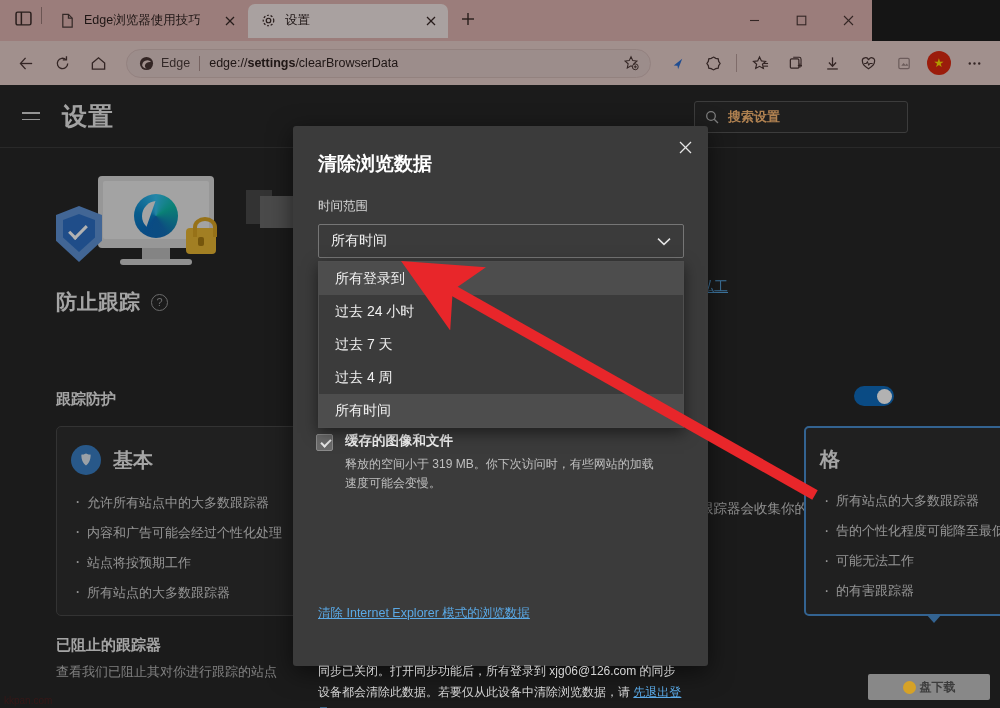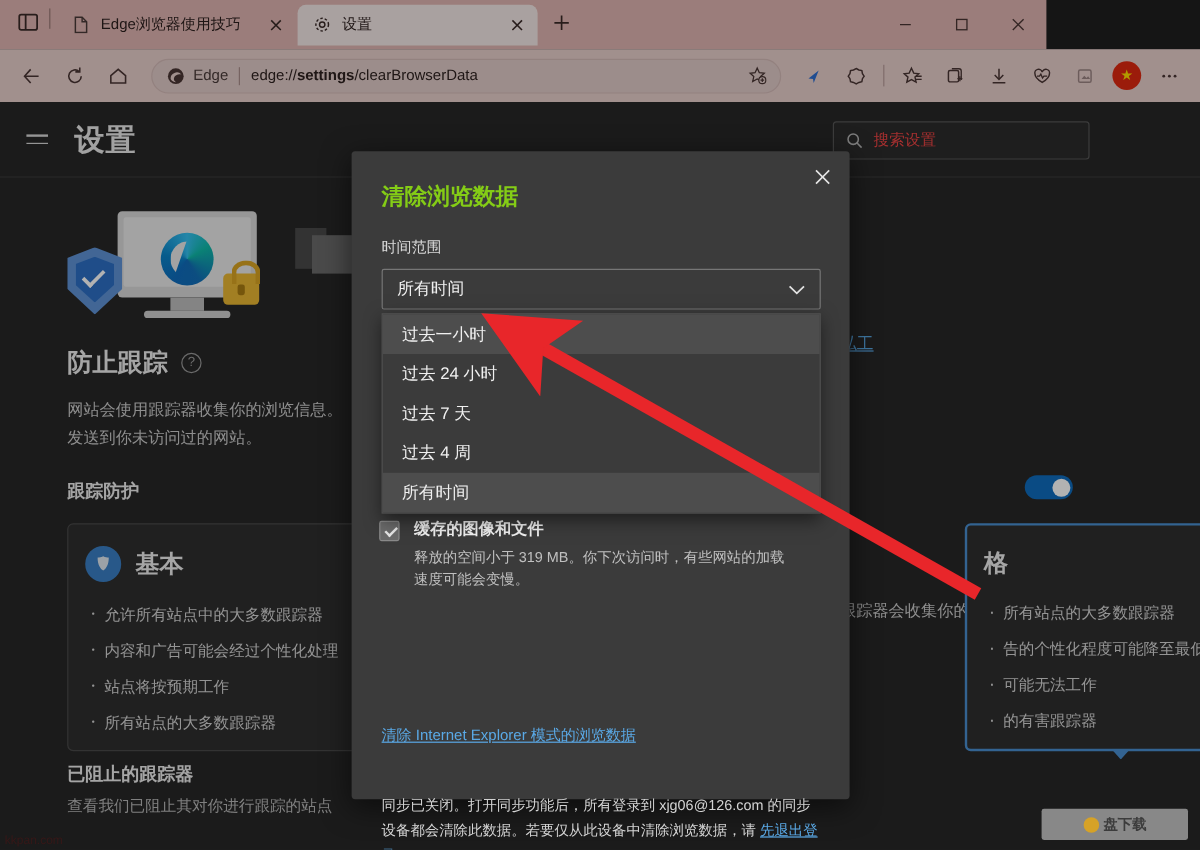--- a/index.html
+++ b/index.html
@@ -105,21 +105,21 @@
   .hamburger { width: 26px; height: 26px; display: flex; flex-direction: column;
     justify-content: center; gap: 5px; flex: 0 0 26px; margin-right: 14px; }
   .hamburger span { display: block; width: 18px; height: 1.6px; background: #d6d6d6; }
   .settings-title { font-size: 25px; color: #e9e9e9; font-weight: bold; letter-spacing: 1px; }
   .search-settings {
     position: absolute; right: 92px; top: 16px; width: 214px; height: 32px;
     background: #2b2b2b; border: 1px solid #575757; border-radius: 3px;
     display: flex; align-items: center; padding: 0 10px;
   }
   .search-settings svg { width: 14px; height: 14px; flex: 0 0 14px; margin-right: 9px; }
-  .search-settings .ph { font-size: 13px; color: #ef4444; }
+  .search-settings .ph { font-size: 13px; color: #fdba74; font-weight: bold; }
 
   .page-content { position: relative; height: 560px; padding: 0; }
 
   
   .hero { position: absolute; left: 0; top: 18px; width: 700px; height: 112px; }
   .hero-art { position: absolute; left: 56px; top: 10px; width: 185px; height: 95px; }
   .monitor-body {
     position: absolute; left: 42px; top: 0; width: 116px; height: 72px;
     background: #d8d8d8; border-radius: 4px;
   }
@@ -183,21 +183,21 @@
   .sec-h {
     display: flex; align-items: center; gap: 11px;
   }
   .sec-h-title { font-size: 21px; font-weight: bold; color: #ededed; }
   .help-icon {
     width: 17px; height: 17px; border: 1.5px solid #9a9a9a; border-radius: 50%;
     color: #9a9a9a; font-size: 11px; display: flex; align-items: center; justify-content: center;
   }
   .sec-desc { font-size: 13.5px; color: #cbcbcb; margin-top: 14px; line-height: 1.72; }
 
-  .sec2 { position: absolute; left: 56px; top: 252px; width: 900px; }
+  .sec2 { position: absolute; left: 56px; top: 242px; width: 900px; }
   .sec2-title { font-size: 15px; font-weight: bold; color: #ededed; }
   .toggle-wrap { position: absolute; right: 62px; top: -4px; }
   .toggle {
     width: 40px; height: 20px; border-radius: 10px; background: #0f6cbd; position: relative;
   }
   .toggle .knob {
     position: absolute; right: 2.5px; top: 2.5px; width: 15px; height: 15px;
     border-radius: 50%; background: #fff;
   }
   .cards { position: relative; margin-top: 17px; height: 190px; }
@@ -241,21 +241,21 @@
     background: #3b3b3b; border-radius: 3px;
     box-shadow: 0 6px 24px rgba(0,0,0,0.55);
   }
   .modal-close {
     position: absolute; right: 8px; top: 6px; width: 30px; height: 30px;
     display: flex; align-items: center; justify-content: center;
   }
   .modal-close svg { width: 13px; height: 13px; }
   .modal-title {
     position: absolute; left: 25px; top: 25px; font-size: 19px;
-    font-weight: bold; color: #84cc16;
+    font-weight: bold; color: #ffffff;
   }
   .field-label {
     position: absolute; left: 25px; top: 72px; font-size: 12.5px; color: #d8d8d8;
   }
   .combo {
     position: absolute; left: 25px; top: 98px; width: 366px; height: 34px;
     border: 1px solid #767676; background: #3b3b3b; border-radius: 2px;
     display: flex; align-items: center; padding: 0 12px;
   }
   .combo-val { flex: 1 1 auto; font-size: 14px; color: #f0f0f0; }
@@ -525,24 +525,20 @@
           <div class="hero-sub">我们将始终保护</div>
           <a class="hero-link">作</a>
         </div>
       </div>
 
       <div class="sec">
         <div class="sec-h">
           <span class="sec-h-title">防止跟踪</span>
           <span class="help-icon">?</span>
         </div>
-        <div class="sec-desc">
-          <div>网站会使用跟踪器收集你的浏览信息。</div>
-          <div>发送到你未访问过的网站。</div>
-        </div>
       </div>
 
       <a style="position:absolute;left:700px;top:130px;font-size:14px;color:#5aa9e6;text-decoration:underline;">私工</a>
       <div style="position:absolute;left:700px;top:352px;font-size:13.5px;color:#cbcbcb;white-space:nowrap;">跟踪器会收集你的信息并将其</div>
 
       <div class="sec2">
         <div class="sec2-title">跟踪防护</div>
         <div class="toggle-wrap">
           <div class="toggle">
               <div class="knob"></div>
@@ -605,21 +601,21 @@
     <div class="field-label">时间范围</div>
 
     <div class="combo">
       <span class="combo-val">所有时间</span>
       <svg viewBox="0 0 14 9">
           <polyline points="1,1.6 7,7.4 13,1.6" fill="none" stroke="#e2e2e2" stroke-width="1.5"></polyline>
         </svg>
     </div>
 
     <div class="listbox">
-      <div class="opt hl">过去一小时</div>
+      <div class="opt hl">所有登录到</div>
       <div class="opt">过去 24 小时</div>
       <div class="opt">过去 7 天</div>
       <div class="opt">过去 4 周</div>
       <div class="opt sel">所有时间</div>
     </div>
 
     <div class="cb-row">
       <div class="cb"></div>
       <div>
         <div class="cb-label">缓存的图像和文件</div>

